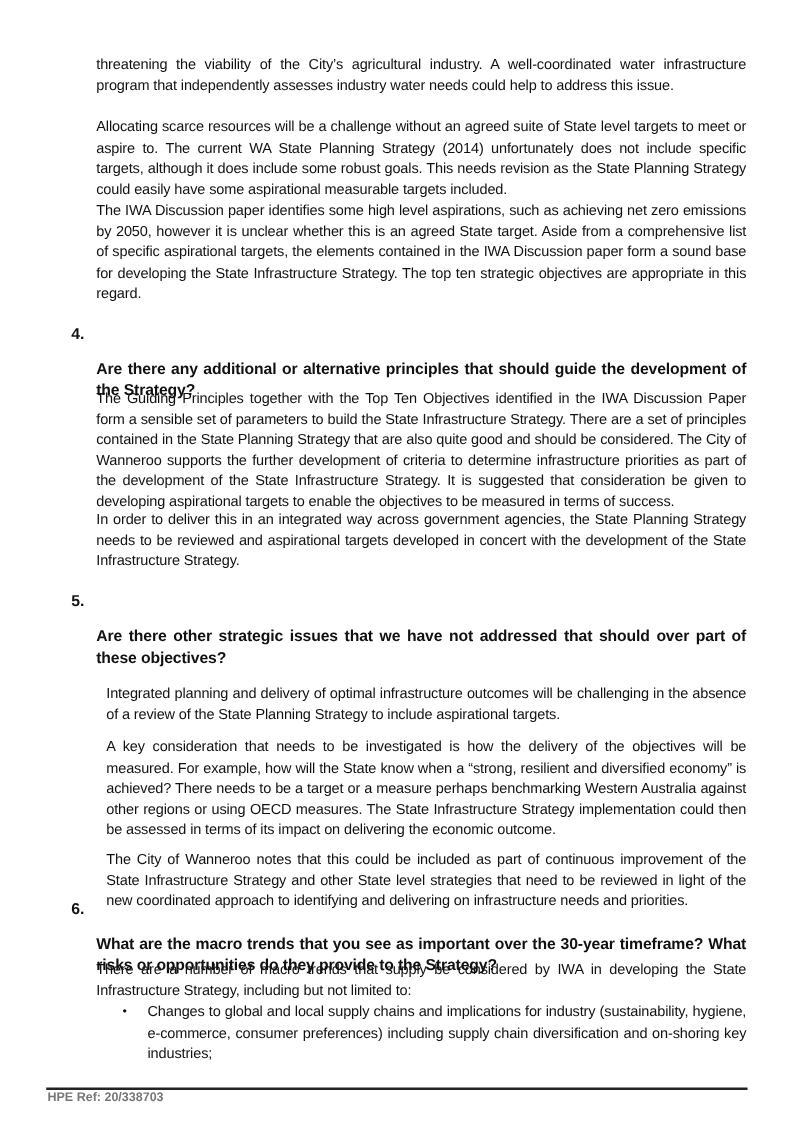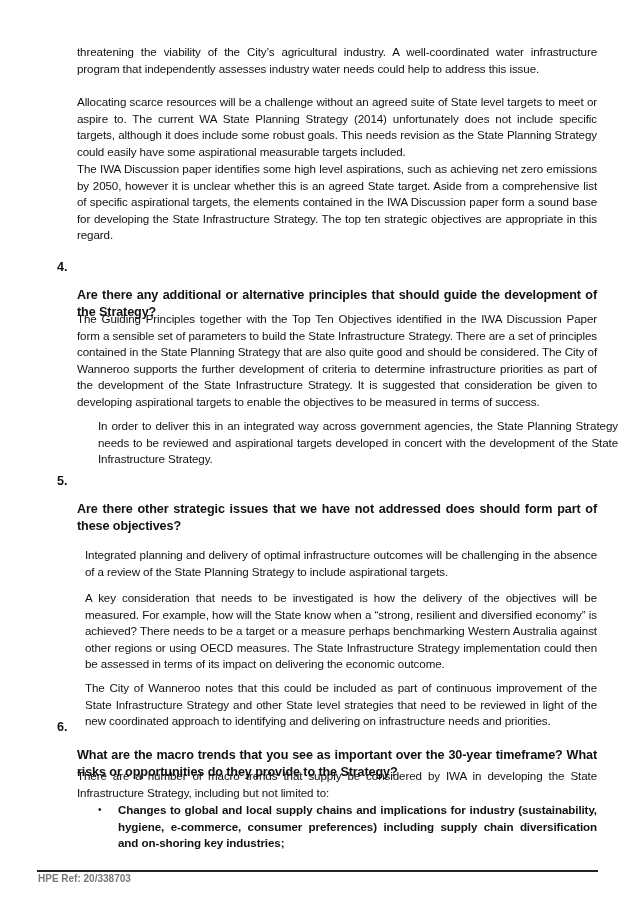--- a/index.html
+++ b/index.html
@@ -9,43 +9,43 @@
   .p { position: absolute; left: 77px; width: 520px; font-size: 11.6px; line-height: 16.6px;
        text-align: justify; margin: 0; letter-spacing: -0.1px; }
   .p.ind { left: 85px; width: 512px; margin-top: 25px; }
   .h { position: absolute; left: 57px; width: 540px; font-size: 12.6px; line-height: 17px;
        font-weight: bold; margin: 0; display: flex; }
   .h .num { width: 20px; flex: 0 0 20px; }
   .h .txt { flex: 1; text-align: justify; letter-spacing: -0.1px; margin-top: 28px; }
   .bullet { position: absolute; left: 98px; width: 499px; font-size: 11.6px; line-height: 16.6px;
             display: flex; margin: 0; }
   .bullet .dot { width: 20px; flex: 0 0 20px; font-size: 10px; }
-  .bullet .btxt { flex: 1; text-align: justify; letter-spacing: -0.1px; font-weight: bold; }
+  .bullet .btxt { flex: 1; text-align: justify; letter-spacing: -0.1px; }
   .footer-line { position: absolute; left: 37px; top: 870px; width: 561px; height: 2px; background: #222; }
   .footer-text { position: absolute; left: 38px; top: 873px; font-size: 10px; color: #777; font-weight: bold; }
 </style>
 </head>
 <body>
 
 <div class="page">
 
   <p class="p" style="top:44px;">threatening the viability of the City’s agricultural industry. A well-coordinated water infrastructure program that independently assesses industry water needs could help to address this issue.</p>
   <p class="p" style="top:94px;">Allocating scarce resources will be a challenge without an agreed suite of State level targets to meet or aspire to. The current WA State Planning Strategy (2014) unfortunately does not include specific targets, although it does include some robust goals. This needs revision as the State Planning Strategy could easily have some aspirational measurable targets included.</p>
   <p class="p" style="top:161px;">The IWA Discussion paper identifies some high level aspirations, such as achieving net zero emissions by 2050, however it is unclear whether this is an agreed State target. Aside from a comprehensive list of specific aspirational targets, the elements contained in the IWA Discussion paper form a sound base for developing the State Infrastructure Strategy. The top ten strategic objectives are appropriate in this regard.</p>
 
   <div class="h" style="top:259px;">
     <span class="num">4.</span>
     <span class="txt">Are there any additional or alternative principles that should guide the development of the Strategy?</span>
   </div>
   <p class="p" style="top:311px;">The Guiding Principles together with the Top Ten Objectives identified in the IWA Discussion Paper form a sensible set of parameters to build the State Infrastructure Strategy. There are a set of principles contained in the State Planning Strategy that are also quite good and should be considered. The City of Wanneroo supports the further development of criteria to determine infrastructure priorities as part of the development of the State Infrastructure Strategy. It is suggested that consideration be given to developing aspirational targets to enable the objectives to be measured in terms of success.</p>
-  <p class="p" style="top:418px;margin-left:21px;">In order to deliver this in an integrated way across government agencies, the State Planning Strategy needs to be reviewed and aspirational targets developed in concert with the development of the State Infrastructure Strategy.</p>
+  <p class="p" style="top:408px;">In order to deliver this in an integrated way across government agencies, the State Planning Strategy needs to be reviewed and aspirational targets developed in concert with the development of the State Infrastructure Strategy.</p>
 
   <div class="h" style="top:473px;">
     <span class="num">5.</span>
-    <span class="txt">Are there other strategic issues that we have not addressed does should form part of these objectives?</span>
+    <span class="txt">Are there other strategic issues that we have not addressed that should over part of these objectives?</span>
   </div>
   <p class="p ind" style="top:522px;">Integrated planning and delivery of optimal infrastructure outcomes will be challenging in the absence of a review of the State Planning Strategy to include aspirational targets.</p>
   <p class="p ind" style="top:565px;">A key consideration that needs to be investigated is how the delivery of the objectives will be measured. For example, how will the State know when a “strong, resilient and diversified economy” is achieved? There needs to be a target or a measure perhaps benchmarking Western Australia against other regions or using OECD measures. The State Infrastructure Strategy implementation could then be assessed in terms of its impact on delivering the economic outcome.</p>
   <p class="p ind" style="top:655px;">The City of Wanneroo notes that this could be included as part of continuous improvement of the State Infrastructure Strategy and other State level strategies that need to be reviewed in light of the new coordinated approach to identifying and delivering on infrastructure needs and priorities.</p>
 
   <div class="h" style="top:719px;">
     <span class="num">6.</span>
     <span class="txt">What are the macro trends that you see as important over the 30-year timeframe? What risks or opportunities do they provide to the Strategy?</span>
   </div>
   <p class="p" style="top:768px;">There are a number of macro trends that supply be considered by IWA in developing the State Infrastructure Strategy, including but not limited to:</p>

